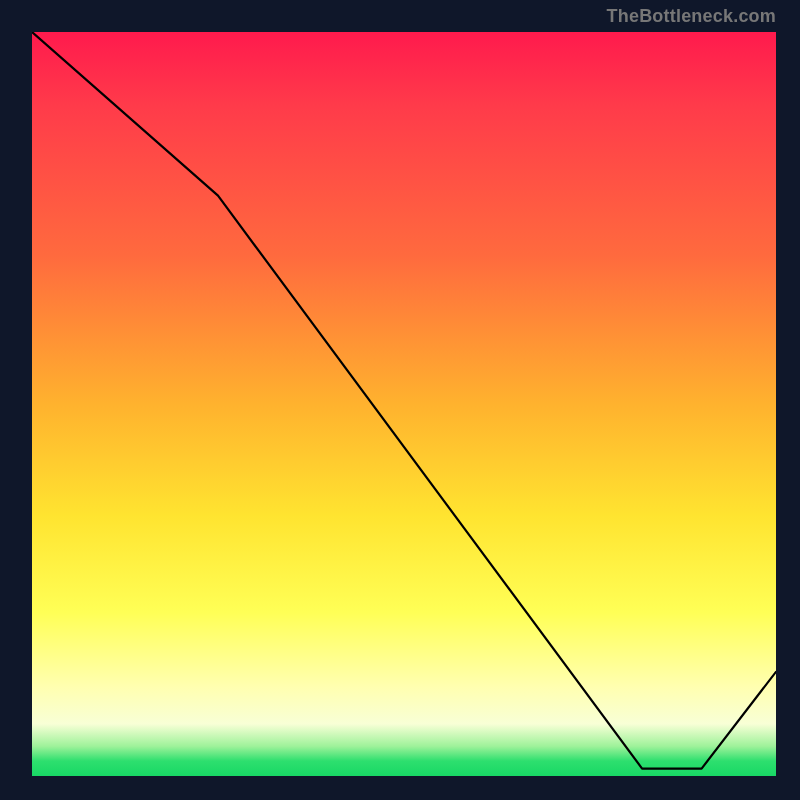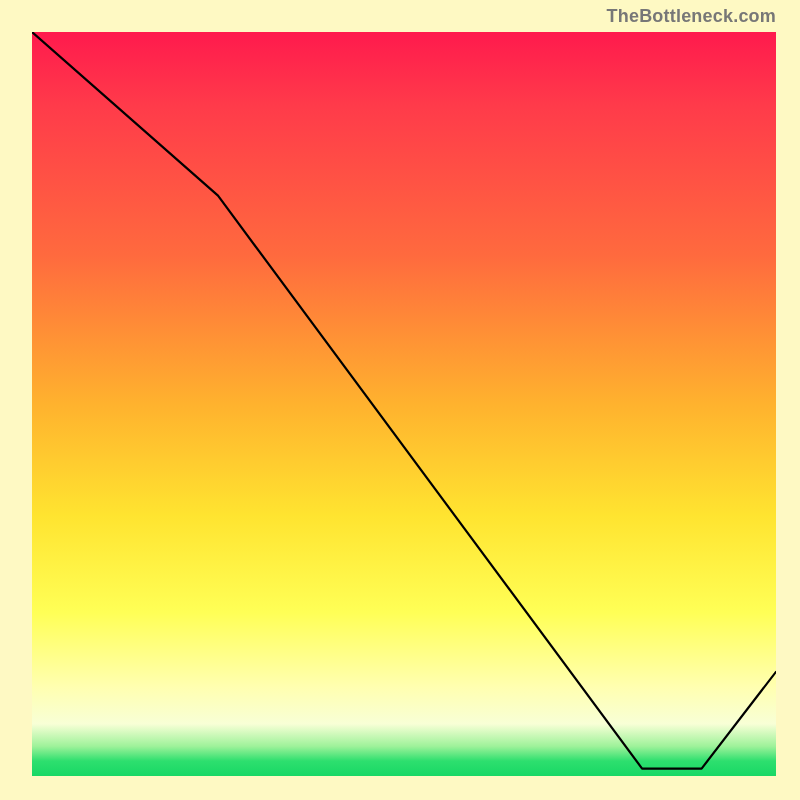--- a/index.html
+++ b/index.html
@@ -8,21 +8,21 @@
     width: 800px;
     height: 800px;
     background: #000;
     font-family: Arial, Helvetica, sans-serif;
     overflow: hidden;
   }
   .frame {
     position: relative;
     width: 800px;
     height: 800px;
-    background: #fef9c3;
+    background: #0f172a;
   }
   .plot-area {
     position: absolute;
     left: 32px;
     top: 32px;
     width: 744px;
     height: 744px;
     
     background: linear-gradient(
       to bottom,

